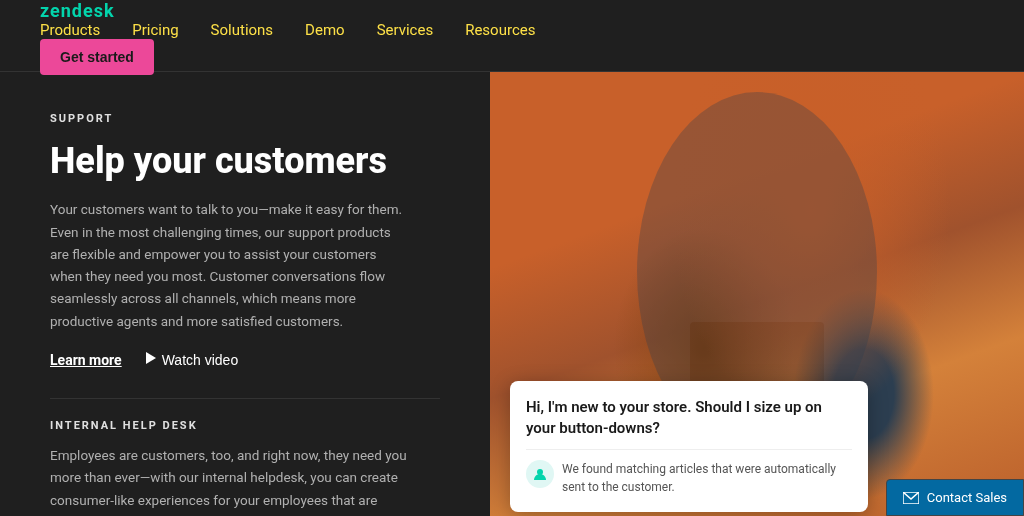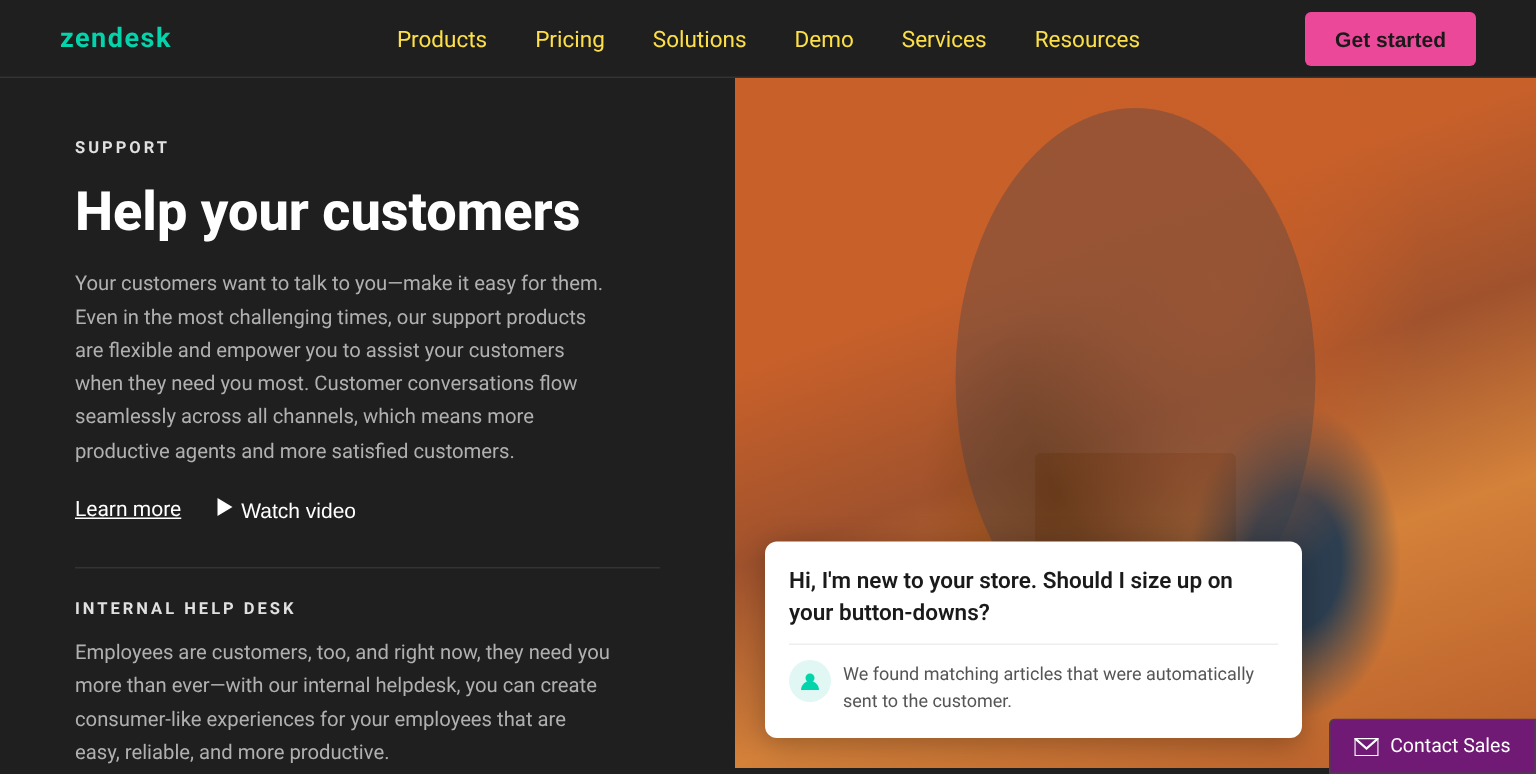--- a/index.html
+++ b/index.html
@@ -8,25 +8,26 @@
       background: #1f1f1f;
       color: #fff;
       width: 1024px;
       height: 516px;
       overflow: hidden;
     }
 
     
     nav {
       display: flex;
-      align-items: center;
+      align-items: flex-start;
       background: #1f1f1f;
       padding: 0 40px;
-      height: 52px;
+      height: 72px;
       border-bottom: 1px solid #333;
+      flex-direction: column;
     }
     .logo {
       color: #03d4ac;
       font-size: 18px;
       font-weight: 700;
       letter-spacing: 1px;
       margin-right: 40px;
       flex-shrink: 0;
     }
     .nav-links {
@@ -94,21 +95,21 @@
 
     .cta-row {
       display: flex;
       align-items: center;
       gap: 24px;
       margin-bottom: 30px;
     }
     .learn-more-link {
       color: #ffffff;
       font-size: 14px;
-      font-weight: 400;
+      font-weight: 700;
       text-decoration: underline;
       cursor: pointer;
     }
     .watch-video-btn {
       display: flex;
       align-items: flex-start;
       gap: 6px;
       color: #ffffff;
       font-size: 14px;
       font-weight: 500;
@@ -228,21 +229,21 @@
       white-space: nowrap;
       flex-shrink: 0;
       align-self: center;
     }
 
     
     .contact-sales {
       position: fixed;
       bottom: 0;
       right: 0;
-      background: #701a75;
+      background: #0369a1;
       border: 1px solid #444;
       color: #fff;
       font-size: 13px;
       padding: 10px 16px;
       display: flex;
       align-items: center;
       gap: 8px;
       cursor: pointer;
       border-radius: 4px 0 0 0;
     }

